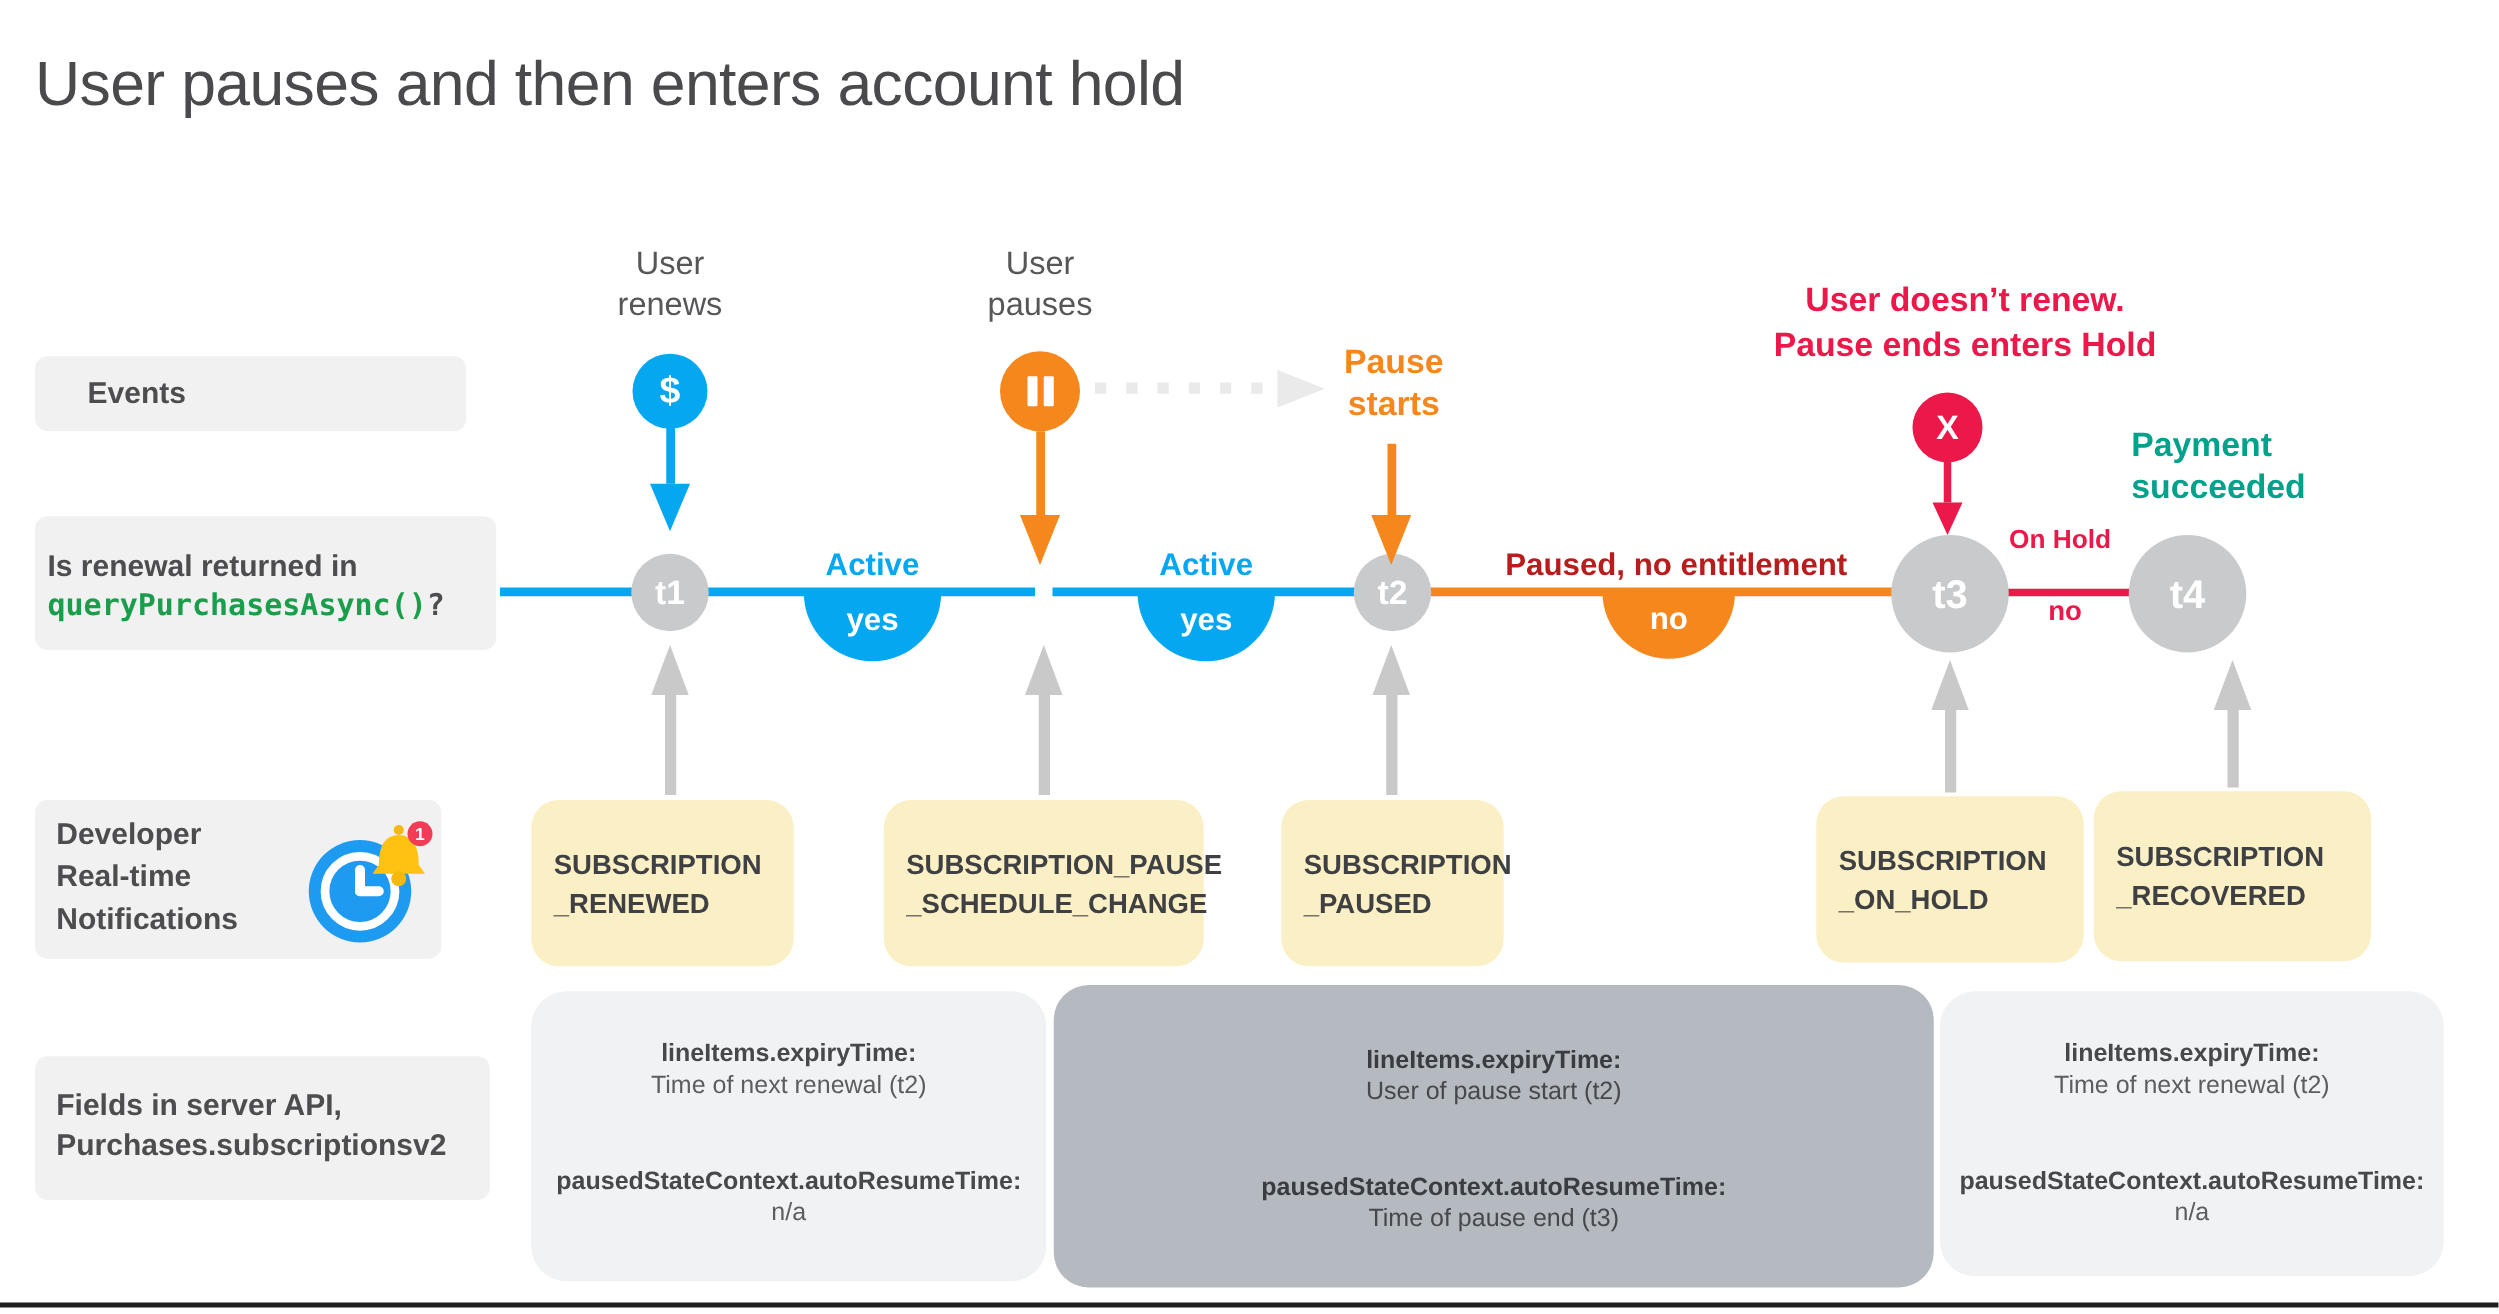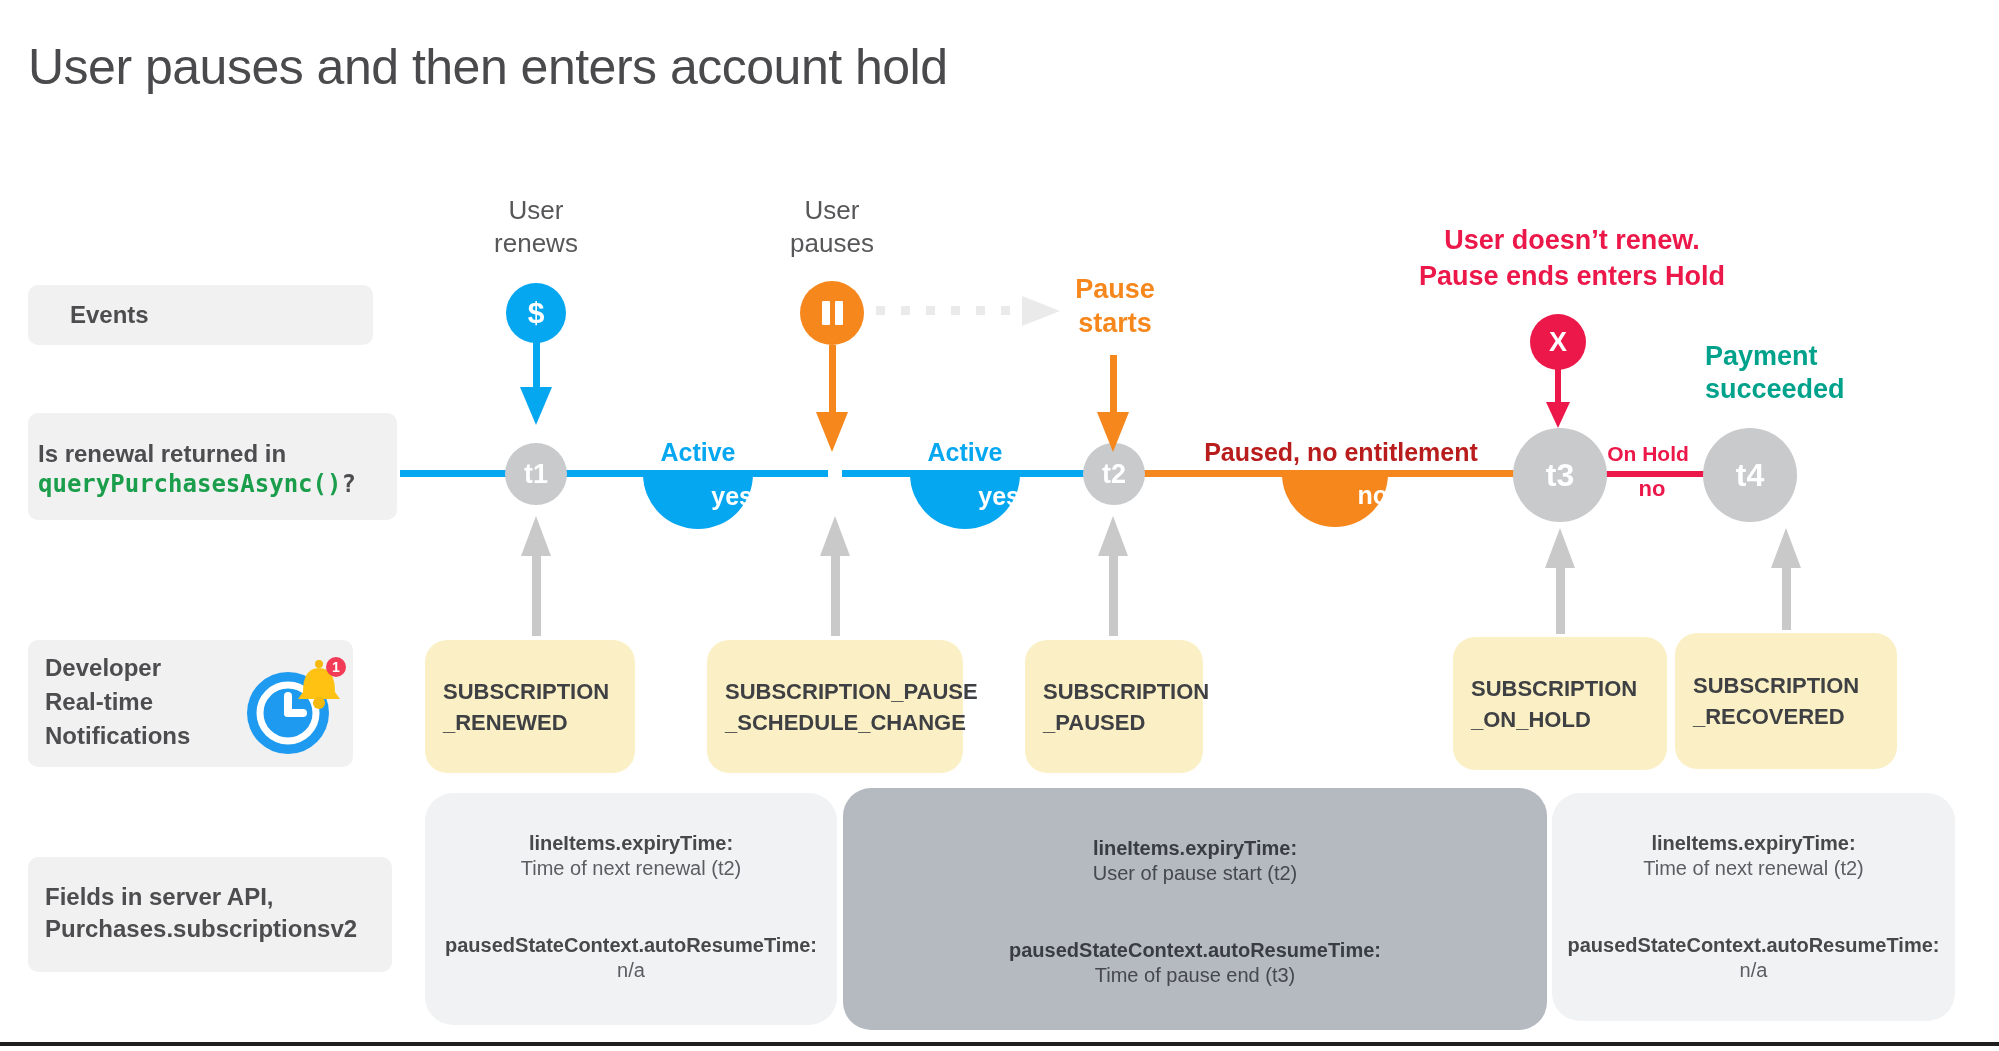--- a/index.html
+++ b/index.html
@@ -12,21 +12,21 @@
   
   .lbox { background:#F1F1F2; border-radius:10px; }
   .lbox .bold { font-weight:700; font-size:24px; color:#4D4D4F; }
   .code { font-family:"DejaVu Sans Mono", monospace; font-weight:700; font-size:24px; color:#1B9E4B; }
   .code-q { font-family:"DejaVu Sans Mono", monospace; font-weight:700; font-size:24px; color:#4D4D4F; }
 
   
   .seg { height:7px; }
   .node { border-radius:50%; background:#C9CACC; color:#ffffff; font-weight:700;
           display:flex; align-items:center; justify-content:center; }
-  .semi { border-radius:0 0 999px 999px; color:#ffffff; font-weight:700; font-size:25px; text-align:right; }
+  .semi { border-radius:0 0 999px 999px; color:#ffffff; font-weight:700; font-size:25px; text-align:center; }
   .seg-label { font-weight:700; font-size:25px; text-align:center; white-space:nowrap; }
 
   
   .evt-circle { border-radius:50%; color:#ffffff; font-weight:700;
                 display:flex; align-items:center; justify-content:center; }
   .evt-label { font-size:26px; line-height:33px; color:#57575A; text-align:center; }
   .annot { font-weight:700; text-align:center; white-space:nowrap; }
 
   
   .stem { position:absolute; }
@@ -88,21 +88,21 @@
       <g>
         <circle cx="79" cy="12" r="4" fill="#F5B80C"></circle>
         <path d="M 63 40 Q 63 16 79 16 Q 95 16 95 40 L 100 47 L 58 47 Z" fill="#FFC212"></path>
         <circle cx="79" cy="51" r="6" fill="#F5B80C"></circle>
       </g>
       <circle cx="96" cy="15" r="10" fill="#F13B57"></circle>
       <text x="96" y="20" font-size="14" font-weight="bold" fill="#ffffff" text-anchor="middle" font-family="Liberation Sans, sans-serif">1</text>
     </svg>
   </div>
 
-  <div class="abs lbox" style="left:28px; top:845px; width:364px; height:115px;margin-top:12px;">
+  <div class="abs lbox" style="left:28px; top:845px; width:364px; height:115px;">
     <div class="bold" style="padding:24px 0 0 17px; line-height:32px;">
       <div>Fields in server API,</div>
       <div>Purchases.subscriptionsv2</div>
     </div>
   </div>
 
   <div class="abs seg" style="left:400px; top:470px; width:428px; background:#06A7F1;"></div>
   <div class="abs seg" style="left:842px; top:470px; width:272px; background:#06A7F1;"></div>
   <div class="abs seg" style="left:1114px; top:470px; width:446px; background:#F6871D;"></div>
   <div class="abs" style="left:1560px; top:471px; width:153px; height:6px; background:#EC1849;"></div>
@@ -110,21 +110,21 @@
 
   <div class="abs seg-label" style="left:643px; top:438px; width:110px; color:#06A7F1;">Active</div>
   <div class="abs semi" style="left:643px; top:474px; width:110px; height:55px; background:#06A7F1; line-height:44px;">yes</div>
 
   <div class="abs seg-label" style="left:910px; top:438px; width:110px; color:#06A7F1;">Active</div>
   <div class="abs semi" style="left:910px; top:474px; width:110px; height:55px; background:#06A7F1; line-height:44px;">yes</div>
 
   <div class="abs seg-label" style="left:1166px; top:438px; width:350px; color:#b91c1c;">Paused, no entitlement</div>
   <div class="abs semi" style="left:1282px; top:474px; width:106px; height:53px; background:#F6871D; line-height:42px;">no</div>
 
-  <div class="abs annot" style="left:1598px; top:442px; width:100px; font-size:21px; color:#EC1849;">On Hold</div>
+  <div class="abs annot" style="left:1598px; top:420px; width:100px; font-size:21px; color:#EC1849;">On Hold</div>
   <div class="abs annot" style="left:1602px; top:476px; width:100px; font-size:22px; color:#EC1849;">no</div>
 
   <div class="abs node" style="left:505px; top:443px; width:62px; height:62px; font-size:27px;">t1</div>
   <div class="abs node" style="left:1083px; top:443px; width:62px; height:62px; font-size:27px;">t2</div>
   <div class="abs node" style="left:1513px; top:428px; width:94px; height:94px; font-size:32px;">t3</div>
   <div class="abs node" style="left:1703px; top:428px; width:94px; height:94px; font-size:32px;">t4</div>
 
   <div class="abs evt-label" style="left:461px; top:194px; width:150px;">
     <div>User</div>
     <div>renews</div>

